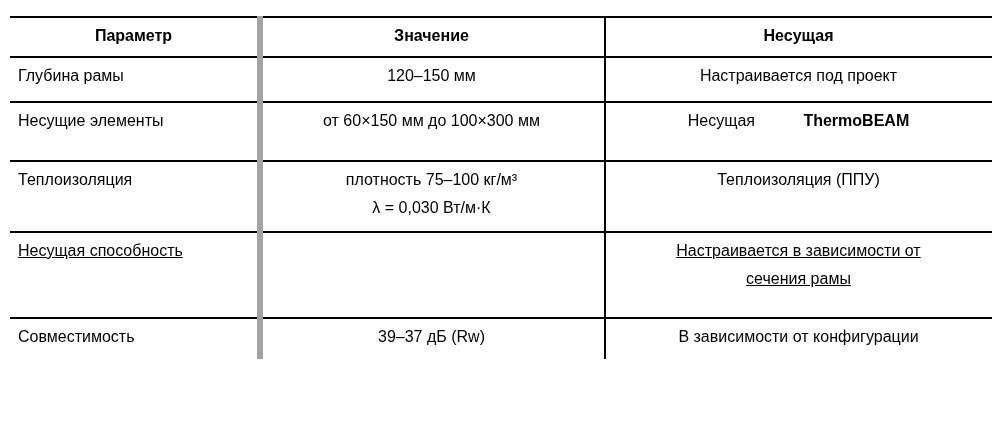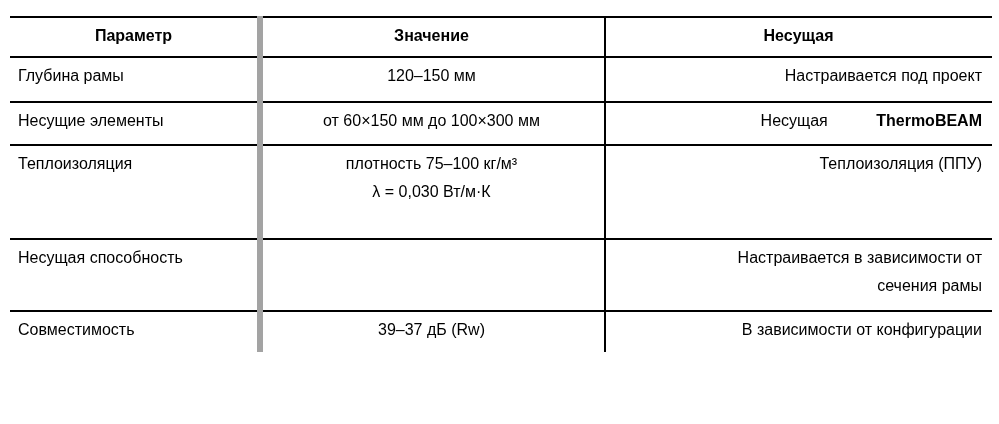--- a/index.html
+++ b/index.html
@@ -21,38 +21,38 @@
   }
   .specs th, .specs td {
     vertical-align: top;
     white-space: pre-line;
     overflow: hidden;
   }
   
   .c1 { width: 250px; text-align: left;   padding: 4px 8px 0 8px; }
   .c2 { width: 345px; text-align: center; padding: 4px 4px 0 0;
         border-left: 6px solid #a3a3a3; }
-  .c3 { width: 387px; text-align: right;   padding: 4px 10px 0 9px;
+  .c3 { width: 387px; text-align: center;   padding: 4px 10px 0 9px;
         border-left: 2px solid #000; }
   
   .specs thead th {
     border-top: 2px solid #000;
     border-bottom: 2px solid #000;
     font-weight: bold;
     text-align: center;
   }
   .specs thead tr { height: 40px; }
   
   .specs tbody tr td { border-bottom: 2px solid #000; }
   .specs tbody tr:last-child td { border-bottom: none; }
   .row-h45 { height: 45px; }
-  .row-h43 { height: 43px; }
-  .row-h73 { height: 94px; }
+  .row-h43 { height: 59px; }
+  .row-h73 { height: 71px; }
   .row-h71 { height: 71px; }
-  .row-h74 { height: 72px; }
+  .row-h74 { height: 86px; text-decoration: underline; }
   .row-h41 { height: 41px; }
   .bold-part { font-weight: bold; margin-left: 44px; }
 </style>
 </head>
 <body>
 
 <table class="specs">
   <thead>
     <tr>
       <th class="c1">Параметр</th>

